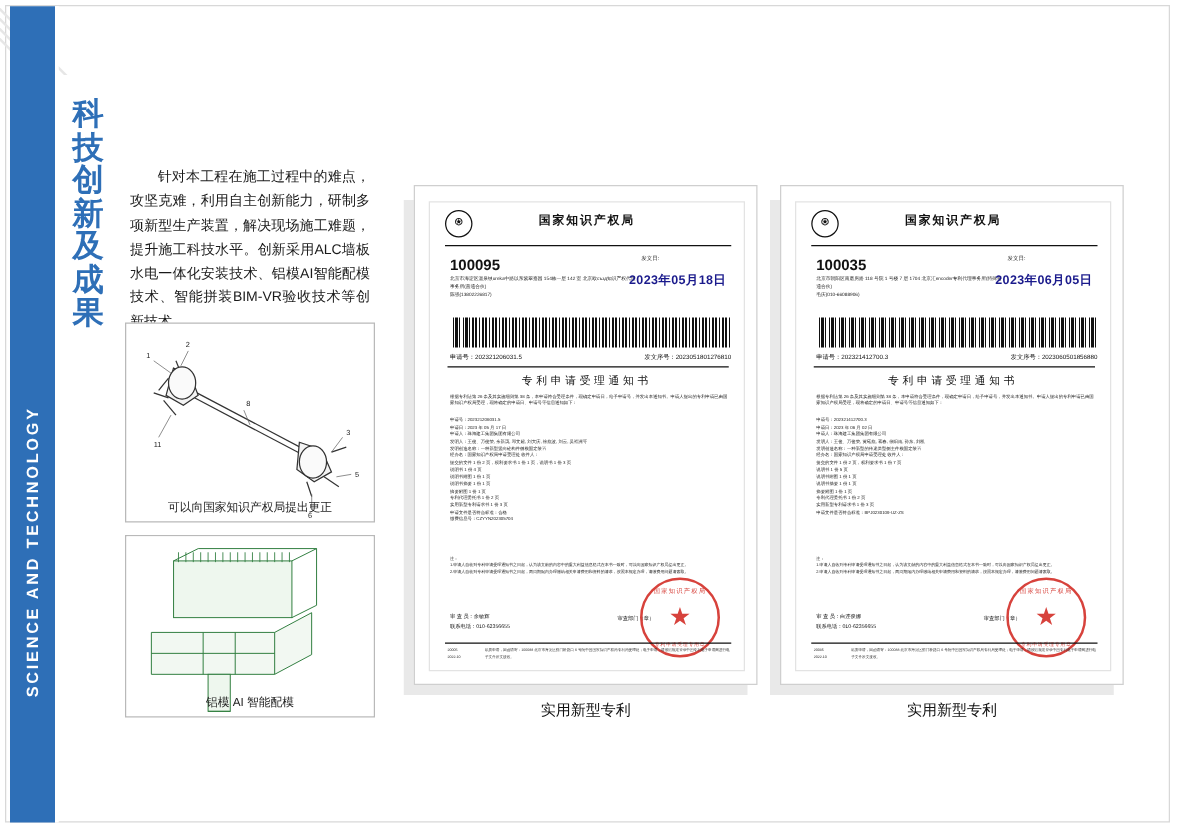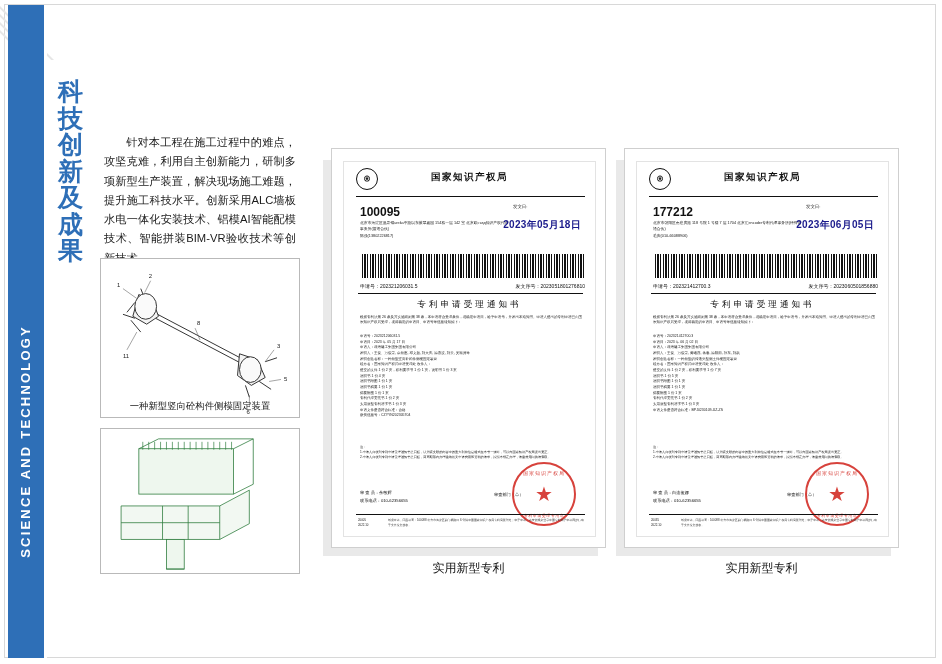--- a/index.html
+++ b/index.html
@@ -455,21 +455,21 @@
         <text x="48" y="19">2</text>
         <text x="16" y="28">1</text>
         <text x="97" y="67">8</text>
         <text x="178" y="90">3</text>
         <text x="185" y="124">5</text>
         <text x="22" y="100">11</text>
         <text x="147" y="157">6</text>
       </g>
     </svg>
   </div>
-  <div class="fig-caption fig-1-cap" style="left:100px; width:200px;">一种新型竖向砼构件侧模固定装置</div>
+  <div class="fig-caption fig-1-cap" style="left:100px; width:200px;">可以向国家知识产权局提出更正</div>
 
   <div class="fig-card fig-2">
     <svg class="fig-inner" viewBox="0 0 200 146">
       <rect x="0" y="0" width="200" height="146" fill="#ffffff"></rect>
 
       <g stroke="#2f7d3e" stroke-width="0.8" fill="none">
         <rect x="38" y="20" width="96" height="46" fill="#eef7ee"></rect>
         <line x1="38" y1="20" x2="58" y2="10"></line>
         <line x1="134" y1="20" x2="154" y2="10"></line>
         <line x1="58" y1="10" x2="154" y2="10"></line>
@@ -503,20 +503,21 @@
         <path d="M62 78 L62 112"></path>
         <path d="M88 78 L88 112"></path>
       </g>
 
       <g stroke="#2f7d3e" stroke-width="0.8" fill="none">
         <rect x="66" y="112" width="18" height="30" fill="#eef7ee"></rect>
         <line x1="66" y1="142" x2="84" y2="142"></line>
       </g>
     </svg>
   </div>
+  <div class="fig-caption fig-2-cap" style="left:100px; width:200px;">铝模 AI 智能配模</div>
 
   <div class="cert-shadow" style="left:323px; top:160px; width:275px; height:396px;"></div>
   <div class="cert cert-a">
     <div class="sheet">
       <div class="emblem">⍟</div>
       <div class="sheet-head">
         <span class="cn-office">国家知识产权局</span>
       </div>
       <div class="head-rule"></div>
 
@@ -589,21 +590,21 @@
 
   <div class="cert-shadow" style="left:616px; top:160px; width:275px; height:396px;"></div>
   <div class="cert cert-b">
     <div class="sheet">
       <div class="emblem">⍟</div>
       <div class="sheet-head">
         <span class="cn-office">国家知识产权局</span>
       </div>
       <div class="head-rule"></div>
 
-      <div class="app-no">177212</div>
+      <div class="app-no">100035</div>
       <div class="addr-block">
         <div>北京市朝阳区南磨房路 118 号院 1 号楼 7 层 1704 北京汇encoder专利代理事务所(特殊普通合伙)</div>
         <div>毛庆(010-66088906)</div>
       </div>
       <div class="date-label">发文日:</div>
       <div class="date-stamp">2023年06月05日</div>
 
       <div class="barcode"></div>
 
       <div class="nos-row">

